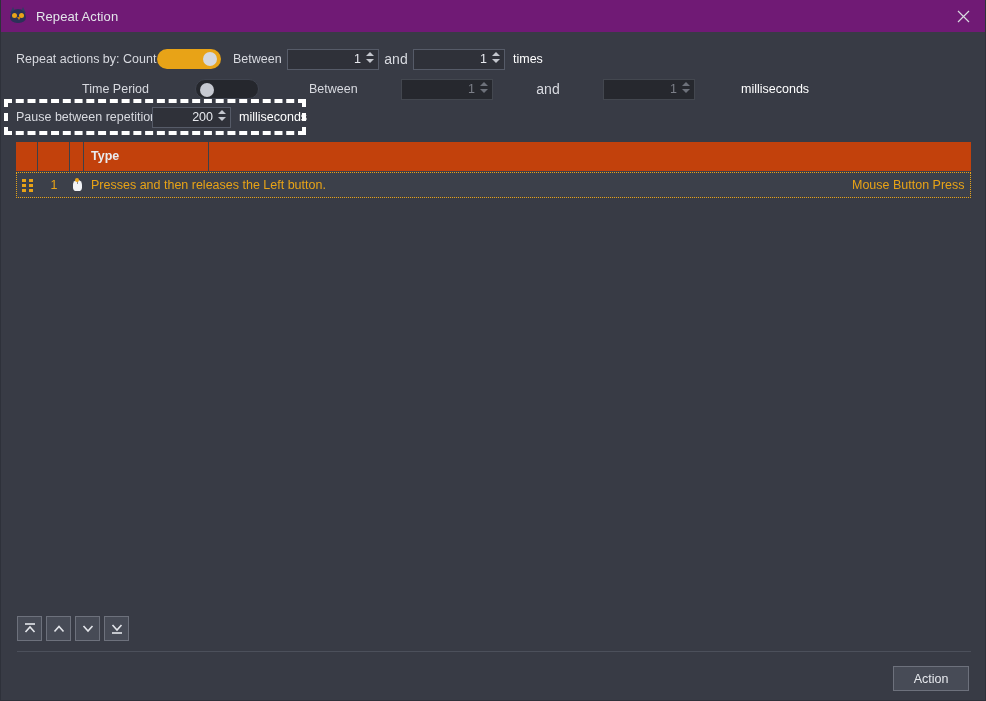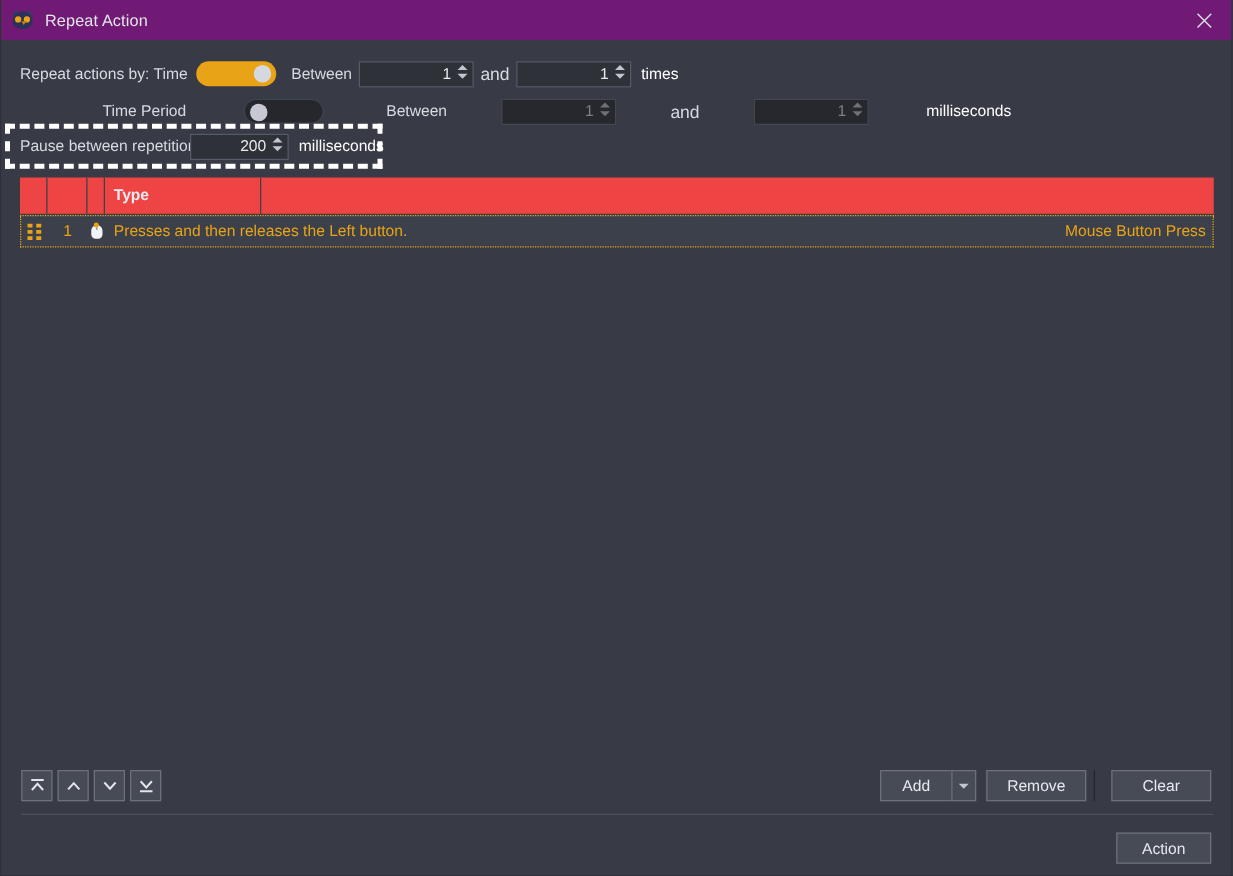--- a/index.html
+++ b/index.html
@@ -226,21 +226,21 @@
   
   .table {
     position: absolute;
     left: 15px; top: 142px;
     width: 955px;
     height: 62px;
   }
   .thead {
     display: flex;
     height: 29px;
-    background: #ef4444;
+    background: #c2410c;
     align-items: flex-start;
     border-bottom: 1px solid #3d4049;
   }
   .th {
     height: 29px;
     line-height: 29px;
     font-size: 12.5px;
     font-weight: bold;
     color: #e9ebef;
     box-sizing: border-box;
@@ -400,21 +400,21 @@
     <div class="title-close">
       <svg width="13" height="13" viewBox="0 0 13 13">
         <path d="M1 1 L12 12 M12 1 L1 12" stroke="#d8dae0" stroke-width="1.2" fill="none"></path>
       </svg>
     </div>
   </div>
 
   <div class="opts">
 
     <div class="opt-row r1">
-      <div class="opt-label lead">Repeat actions by: Time</div>
+      <div class="opt-label lead">Repeat actions by: Count</div>
       <div class="toggle on">
           <div class="knob"></div>
         </div>
       <div class="between-lbl">Between</div>
       <div class="spin">
         <div class="val">1</div>
         <div class="arrows">
             <i class="up"></i>
             <i class="down"></i>
           </div>
@@ -519,26 +519,17 @@
       </svg>
     </div>
     <div class="sq-btn">
       <svg width="14" height="13" viewBox="0 0 14 13">
         <path d="M2.5 3 L7 8 L11.5 3" stroke="#e3e5ea" stroke-width="1.6" fill="none"></path>
         <path d="M2 11 H12" stroke="#e3e5ea" stroke-width="1.6"></path>
       </svg>
     </div>
   </div>
 
-  <div class="action-btns">
-    <div class="btn add">Add</div>
-    <div class="btn dd">
-      <div class="dd-arrow"></div>
-    </div>
-    <div class="btn remove">Remove</div>
-    <div class="vsep"></div>
-    <div class="btn clear">Clear</div>
-  </div>
 
   <div class="hr top"></div>
 
   <div class="close-btn">Action</div>
 </div>
 
 </body></html>

